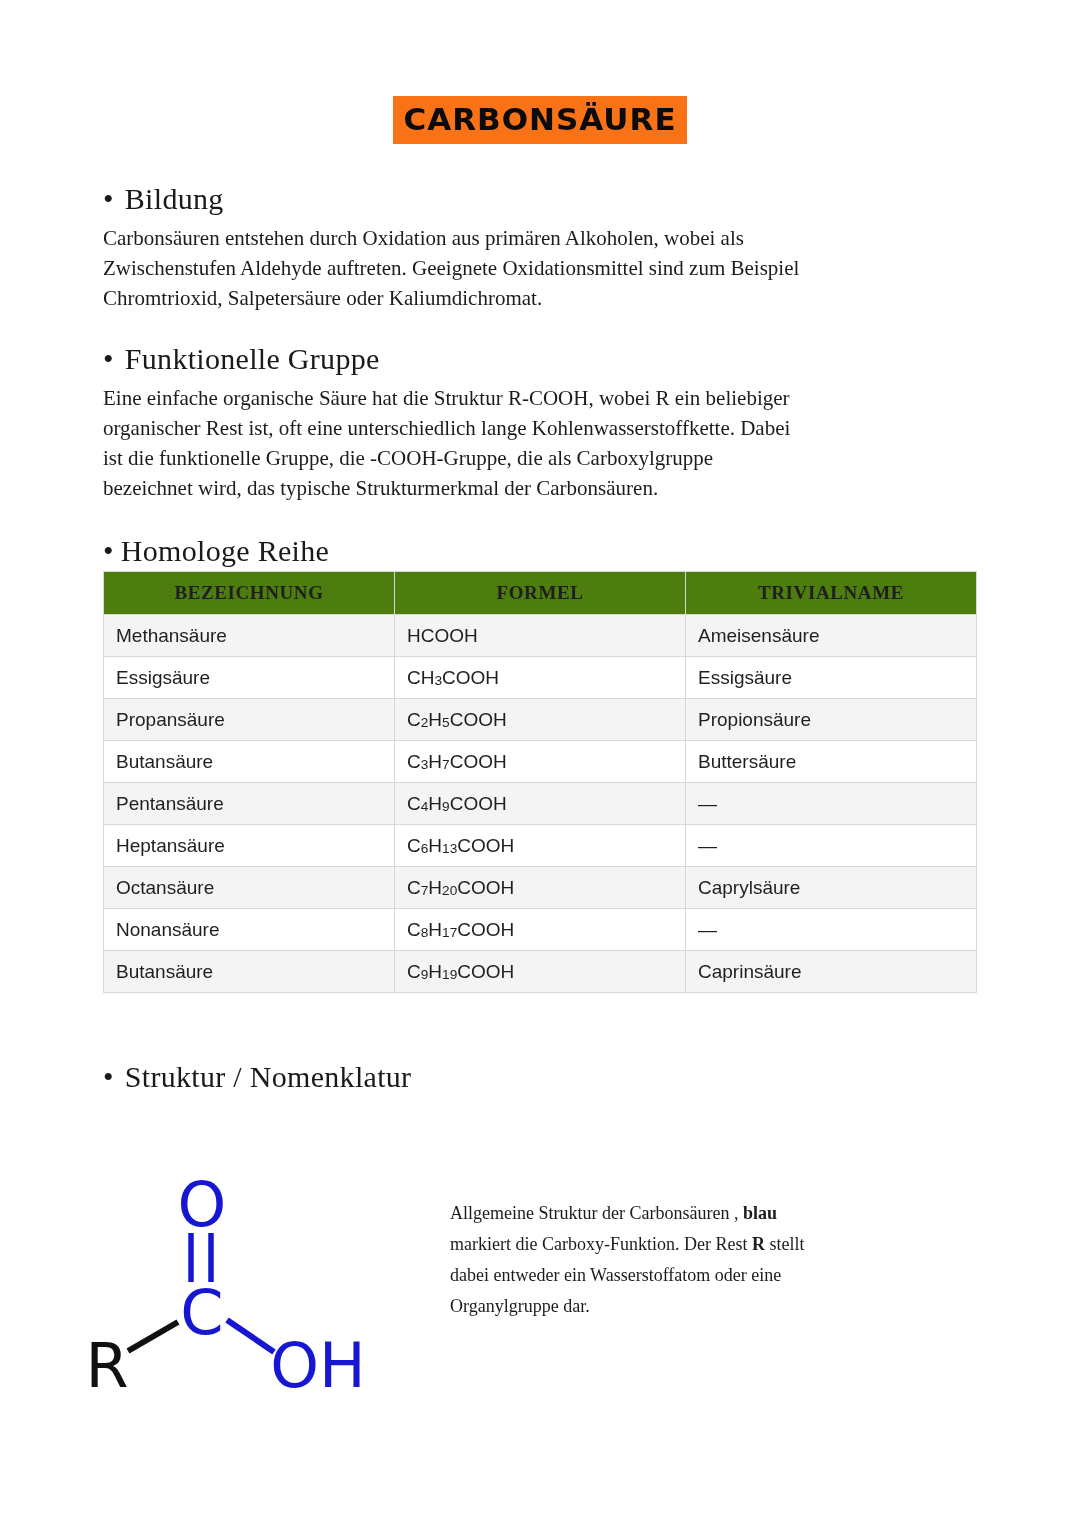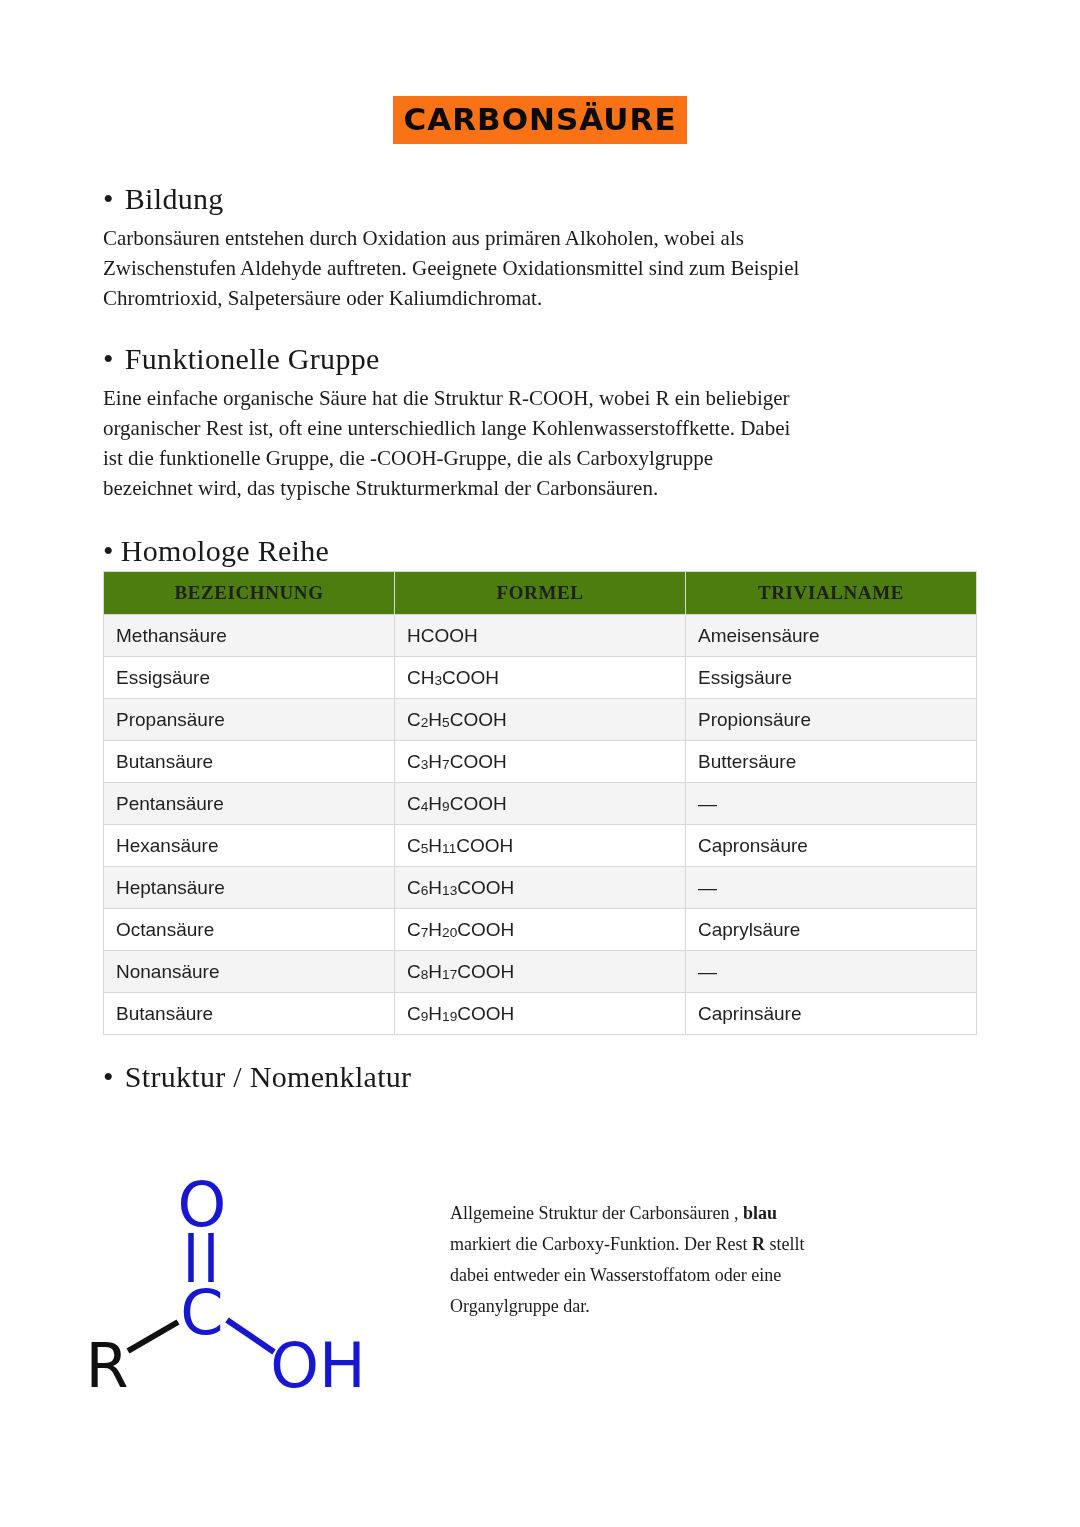--- a/index.html
+++ b/index.html
@@ -163,25 +163,20 @@
           <td>Butansäure</td>
           <td><span>C</span><sub>3</sub><span>H</span><sub>7</sub><span>COOH</span></td>
           <td>Buttersäure</td>
         </tr>
         <tr>
           <td>Pentansäure</td>
           <td><span>C</span><sub>4</sub><span>H</span><sub>9</sub><span>COOH</span></td>
           <td>—</td>
         </tr>
         <tr>
-          <td>Hexansäure</td>
-          <td><span>C</span><sub>5</sub><span>H</span><sub>11</sub><span>COOH</span></td>
-          <td>Capronsäure</td>
-        </tr>
-        <tr>
           <td>Heptansäure</td>
           <td><span>C</span><sub>6</sub><span>H</span><sub>13</sub><span>COOH</span></td>
           <td>—</td>
         </tr>
         <tr>
           <td>Octansäure</td>
           <td><span>C</span><sub>7</sub><span>H</span><sub>20</sub><span>COOH</span></td>
           <td>Caprylsäure</td>
         </tr>
         <tr>

